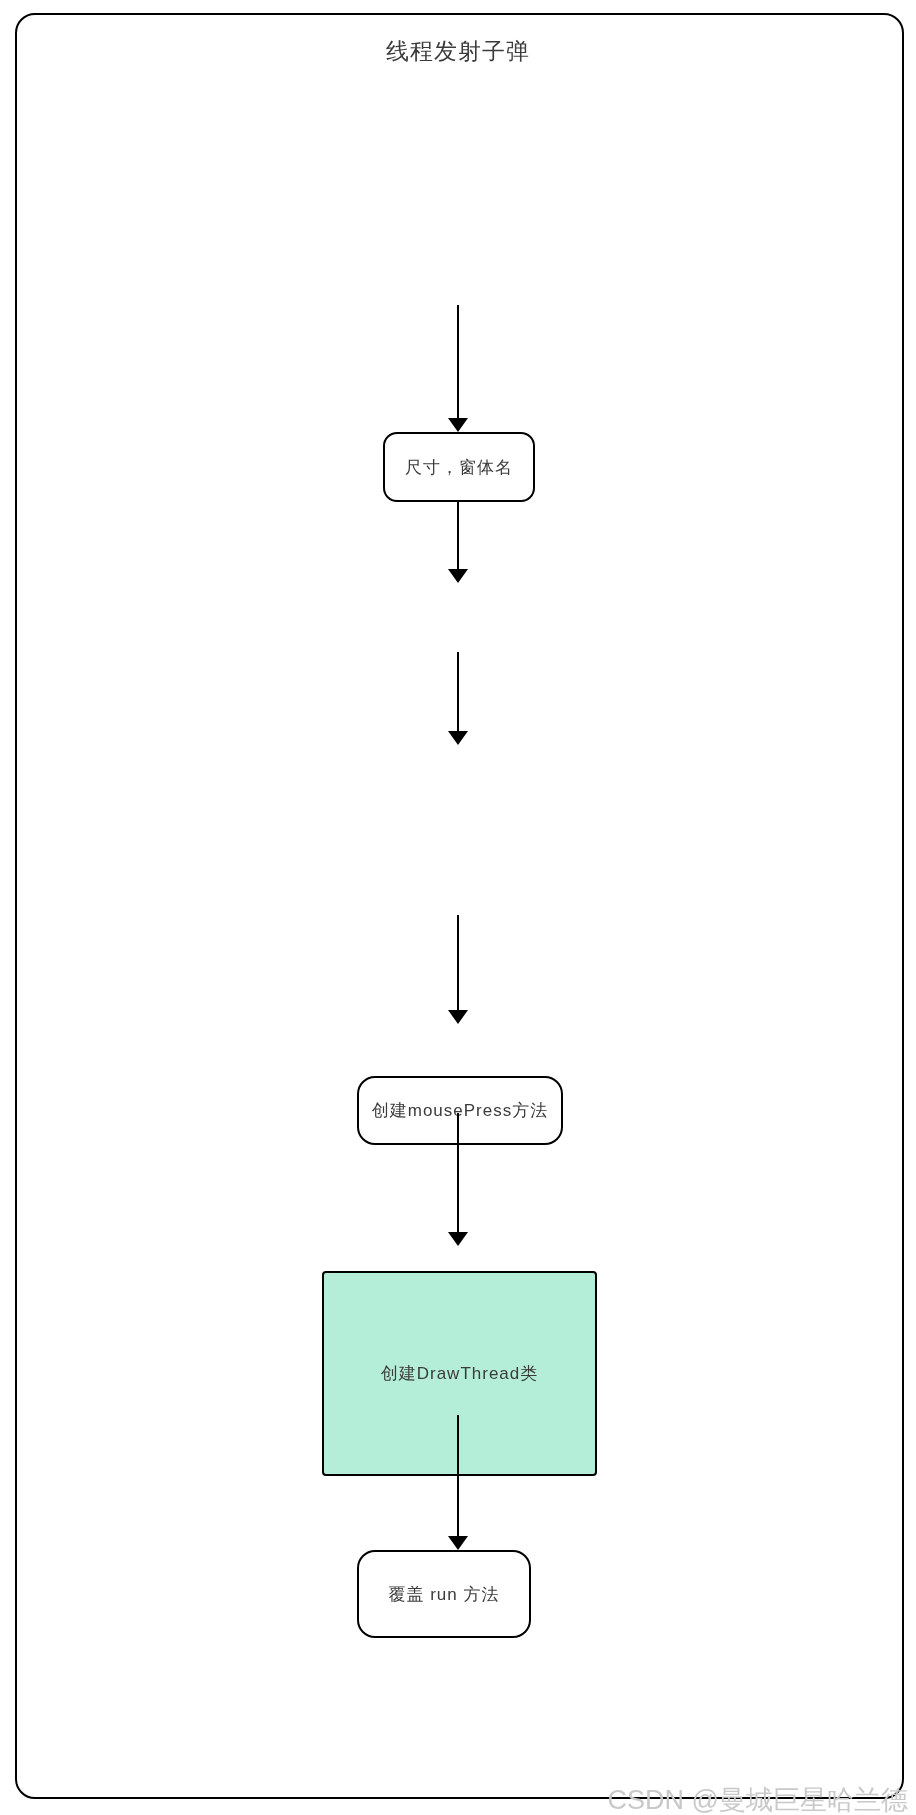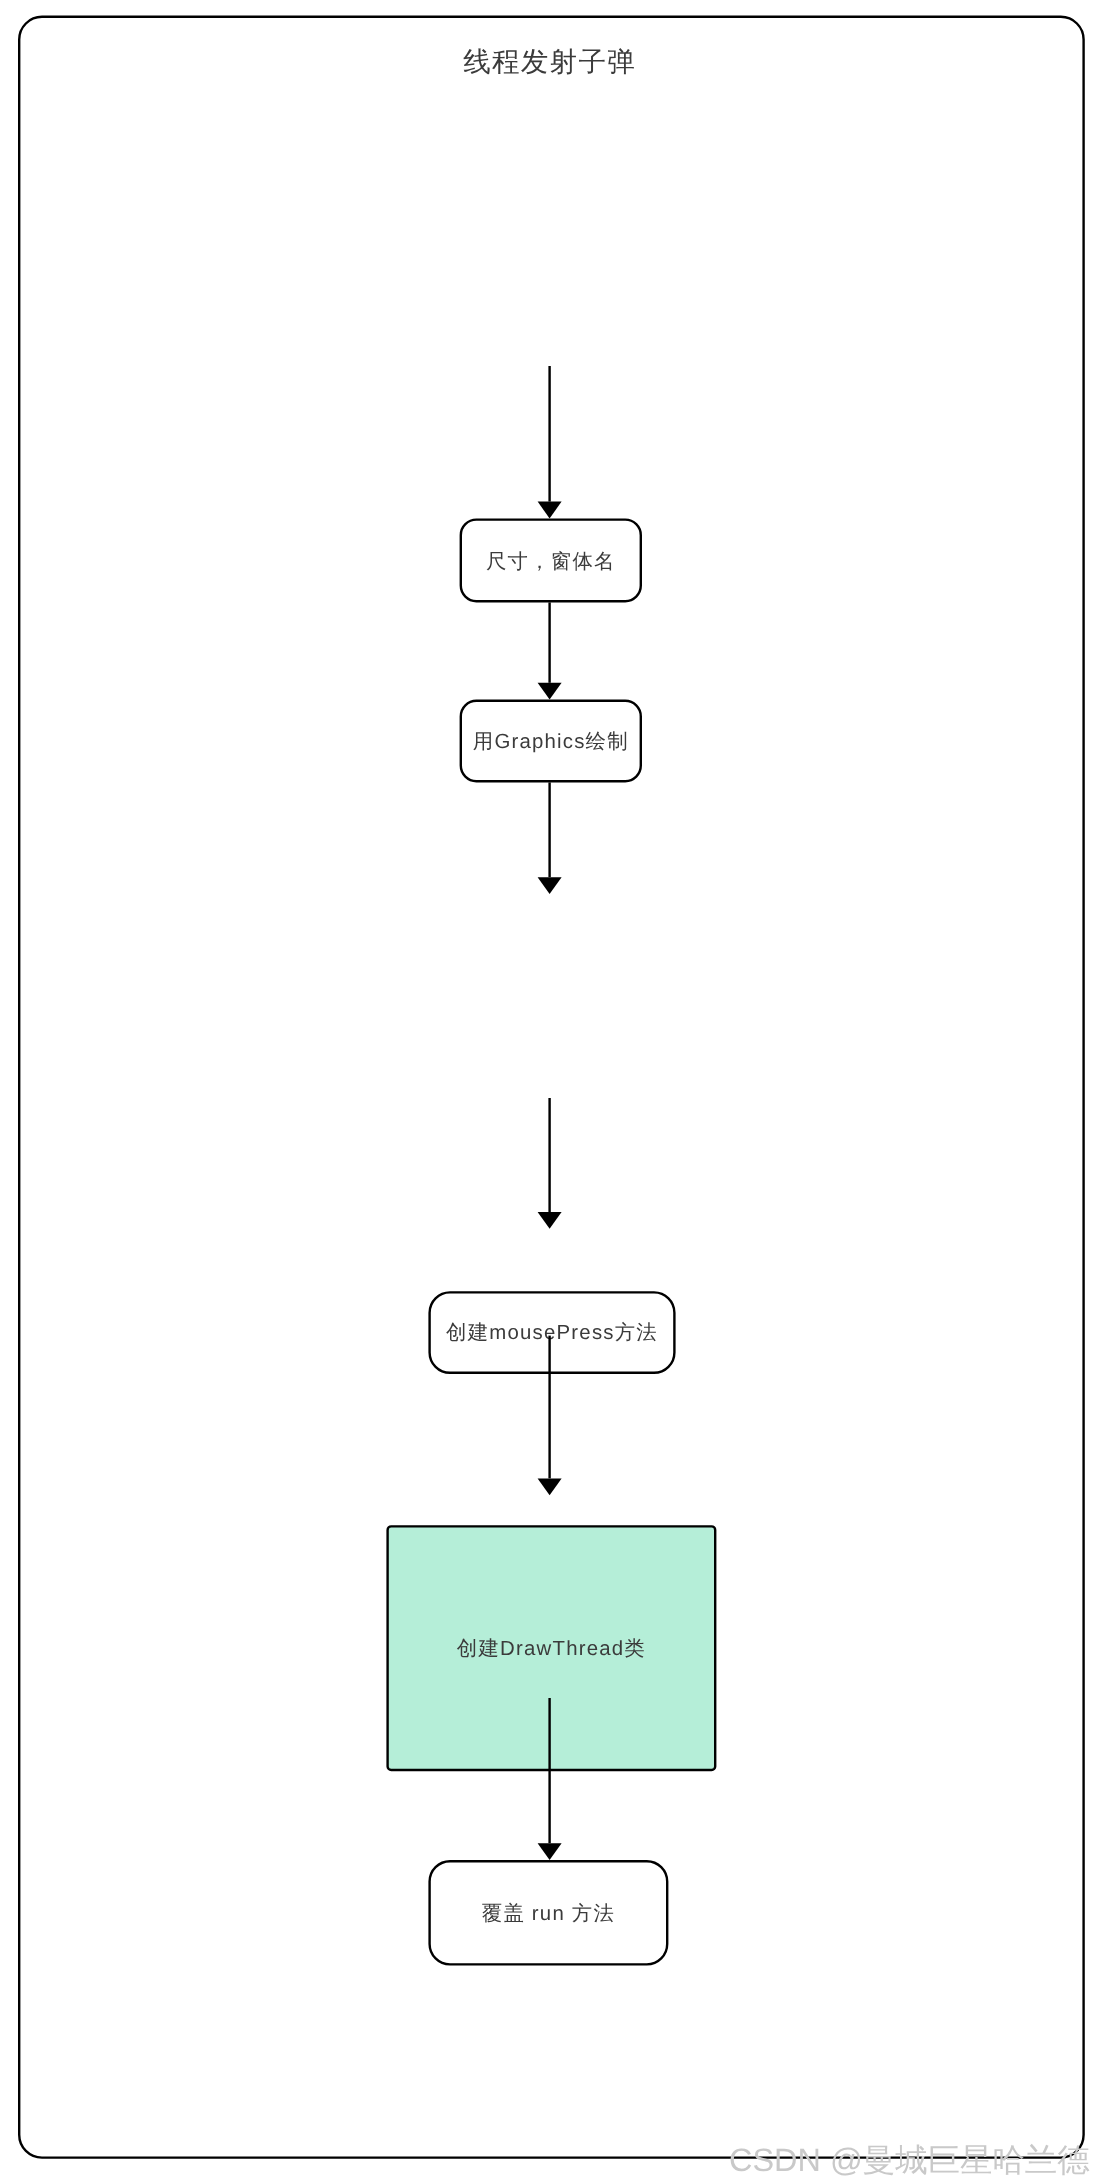--- a/index.html
+++ b/index.html
@@ -29,21 +29,21 @@
     border:2px solid var(--stroke);color:var(--text);font-size:17px;
     text-align:center;background:var(--white-fill);letter-spacing:1px;
   }
   .node.green{background:var(--green);}
   .n1{left:322px;top:135px;width:275px;height:170px;border-radius:24px;}
   .n2{left:383px;top:432px;width:152px;height:70px;border-radius:14px;text-align:center;}
   .n3{left:383px;top:583px;width:152px;height:69px;border-radius:14px;}
   .n4{left:322px;top:745px;width:275px;height:170px;border-radius:24px;}
   .n5{left:357px;top:1076px;width:206px;height:69px;border-radius:18px;}
   .n6{left:322px;top:1246px;width:275px;height:205px;border-radius:4px;margin-top:25px;}
-  .n7{left:357px;top:1550px;width:200px;height:88px;border-radius:18px;}
+  .n7{left:357px;top:1550px;width:174px;height:88px;border-radius:18px;}
   .arrow{
     position:absolute;left:448px;width:20px;
     display:flex;flex-direction:column;align-items:center;
   }
   .arrow .line{width:2px;flex:1;background:var(--stroke);}
   .arrow .head{
     width:0;height:0;
     border-left:10px solid transparent;border-right:10px solid transparent;
     border-top:14px solid var(--stroke);
   }
@@ -76,23 +76,20 @@
 
   <div class="node n2">
     <span>尺寸，窗体名</span>
   </div>
 
   <div class="arrow a2">
     <div class="line"></div>
     <div class="head"></div>
   </div>
 
-  <div class="node n3">
-    <span>用Graphics绘制</span>
-  </div>
 
   <div class="arrow a3">
     <div class="line"></div>
     <div class="head"></div>
   </div>
 
 
   <div class="arrow a4">
     <div class="line"></div>
     <div class="head"></div>

